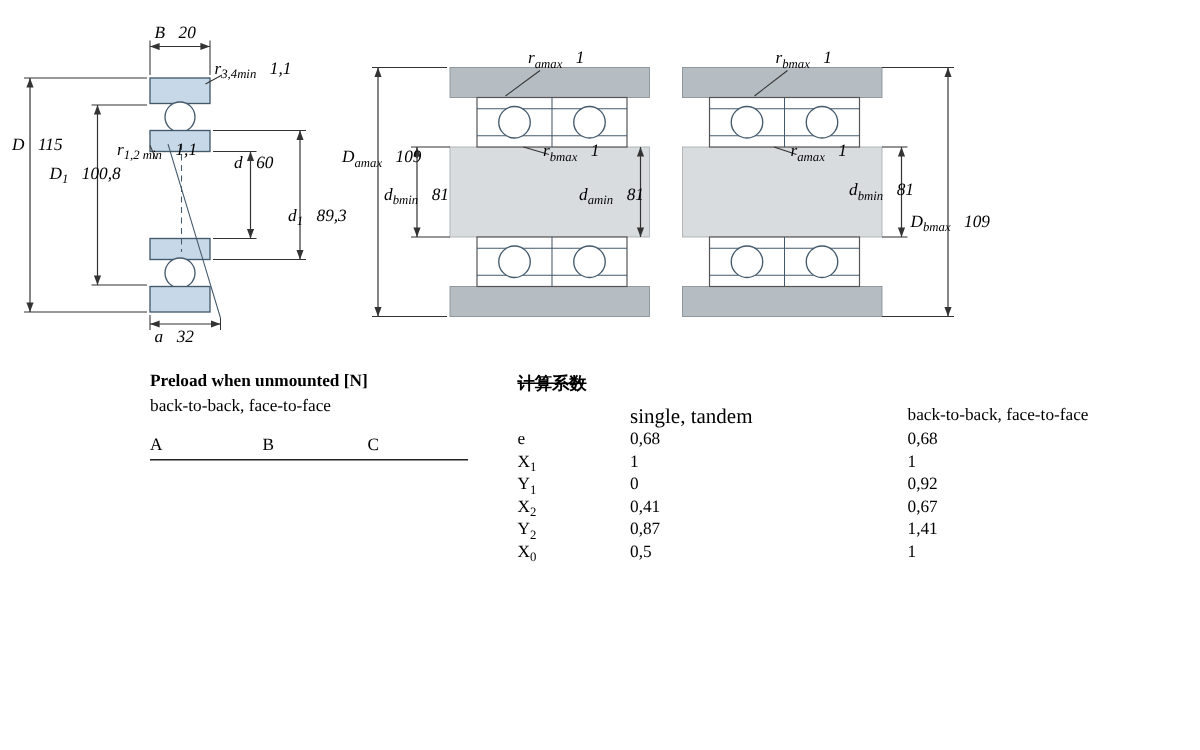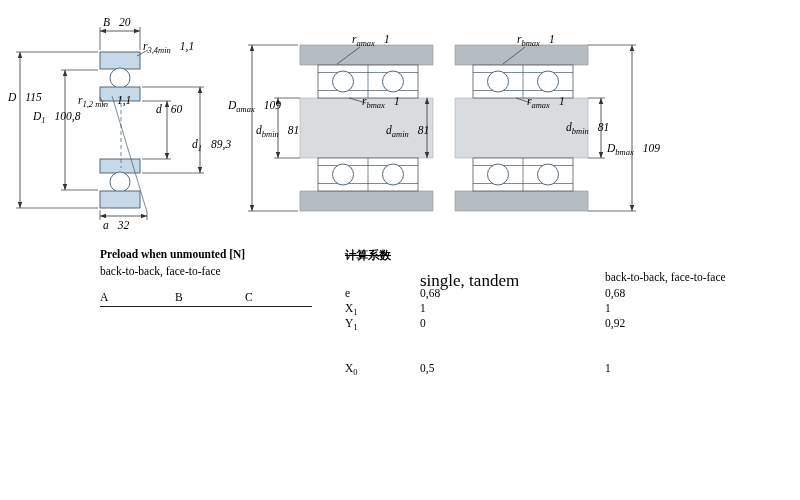--- a/index.html
+++ b/index.html
@@ -24,21 +24,21 @@
   .t-title { position:absolute; font-size:11.5px; font-weight:bold; white-space:nowrap; }
   .t-title.struck { text-decoration:line-through; }
   .t-sub { position:absolute; font-size:11.5px; white-space:nowrap; }
   .rule { position:absolute; height:0; border-top:1px solid #222; }
   .prow, .frow { position:absolute; left:0; width:800px; font-size:11.5px; height:14px; }
   .prow .c1 { position:absolute; left:100px; } .prow .c2 { position:absolute; left:175px; } .prow .c3 { position:absolute; left:245px; }
   .frow .fname { position:absolute; left:345px; }
   .frow .fname sub { font-size:8.5px; }
   .frow .fv1 { position:absolute; left:420px; }
   .frow .fv2 { position:absolute; left:605px; }
-  .fhead1 { position:absolute; left:420px; font-size:17px; white-space:nowrap; }
+  .fhead1 { position:absolute; left:420px; font-size:14px; white-space:nowrap; }
   .fhead2 { position:absolute; left:605px; font-size:11.5px; white-space:nowrap; }
 </style>
 </head>
 <body>
 
 <div class="canvas">
 
   <svg class="drawing" width="800" height="500" viewBox="0 0 800 500">
     <defs>
       <marker id="arr" markerWidth="9" markerHeight="7" refX="8" refY="3" orient="auto-start-reverse">
@@ -194,19 +194,29 @@
   <div class="frow" style="top:302px">
     <span class="fname"><span>X</span><sub>1</sub></span>
     <span class="fv1">1</span>
     <span class="fv2">1</span>
   </div>
   <div class="frow" style="top:317px">
     <span class="fname"><span>Y</span><sub>1</sub></span>
     <span class="fv1">0</span>
     <span class="fv2">0,92</span>
   </div>
+  <div class="frow" style="top:332px">
+    <span class="fname"><span>X</span><sub>2</sub></span>
+    <span class="fv1">0,41</span>
+    <span class="fv2">0,67</span>
+  </div>
+  <div class="frow" style="top:347px">
+    <span class="fname"><span>Y</span><sub>2</sub></span>
+    <span class="fv1">0,87</span>
+    <span class="fv2">1,41</span>
+  </div>
   <div class="frow" style="top:362px">
     <span class="fname"><span>X</span><sub>0</sub></span>
     <span class="fv1">0,5</span>
     <span class="fv2">1</span>
   </div>
 
 </div>
 
 </body></html>

